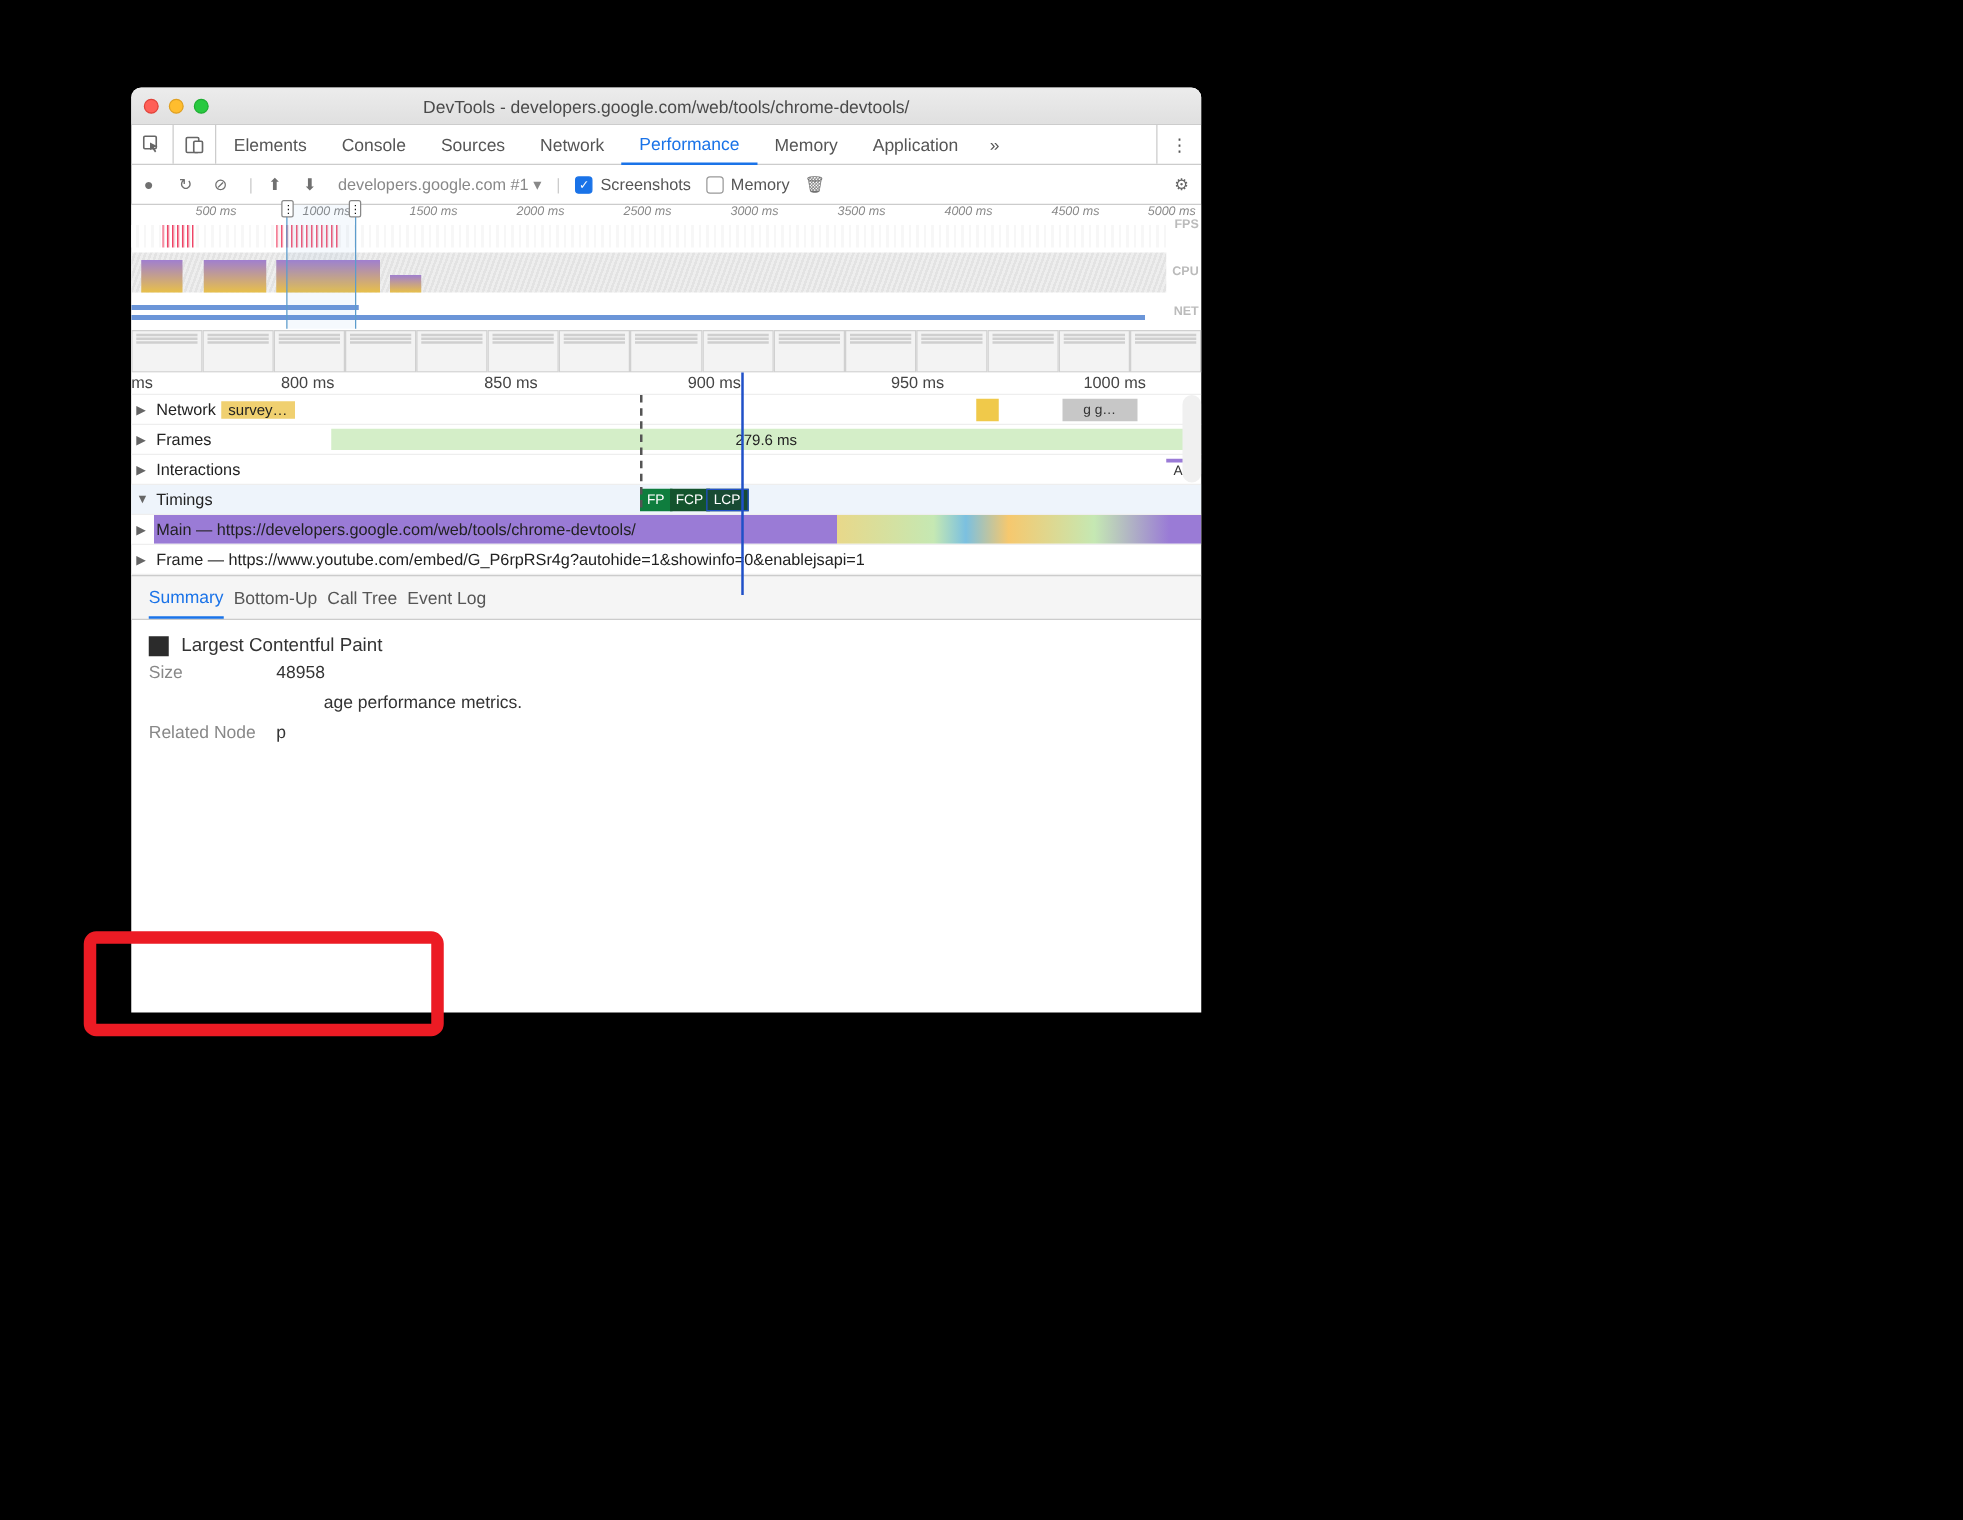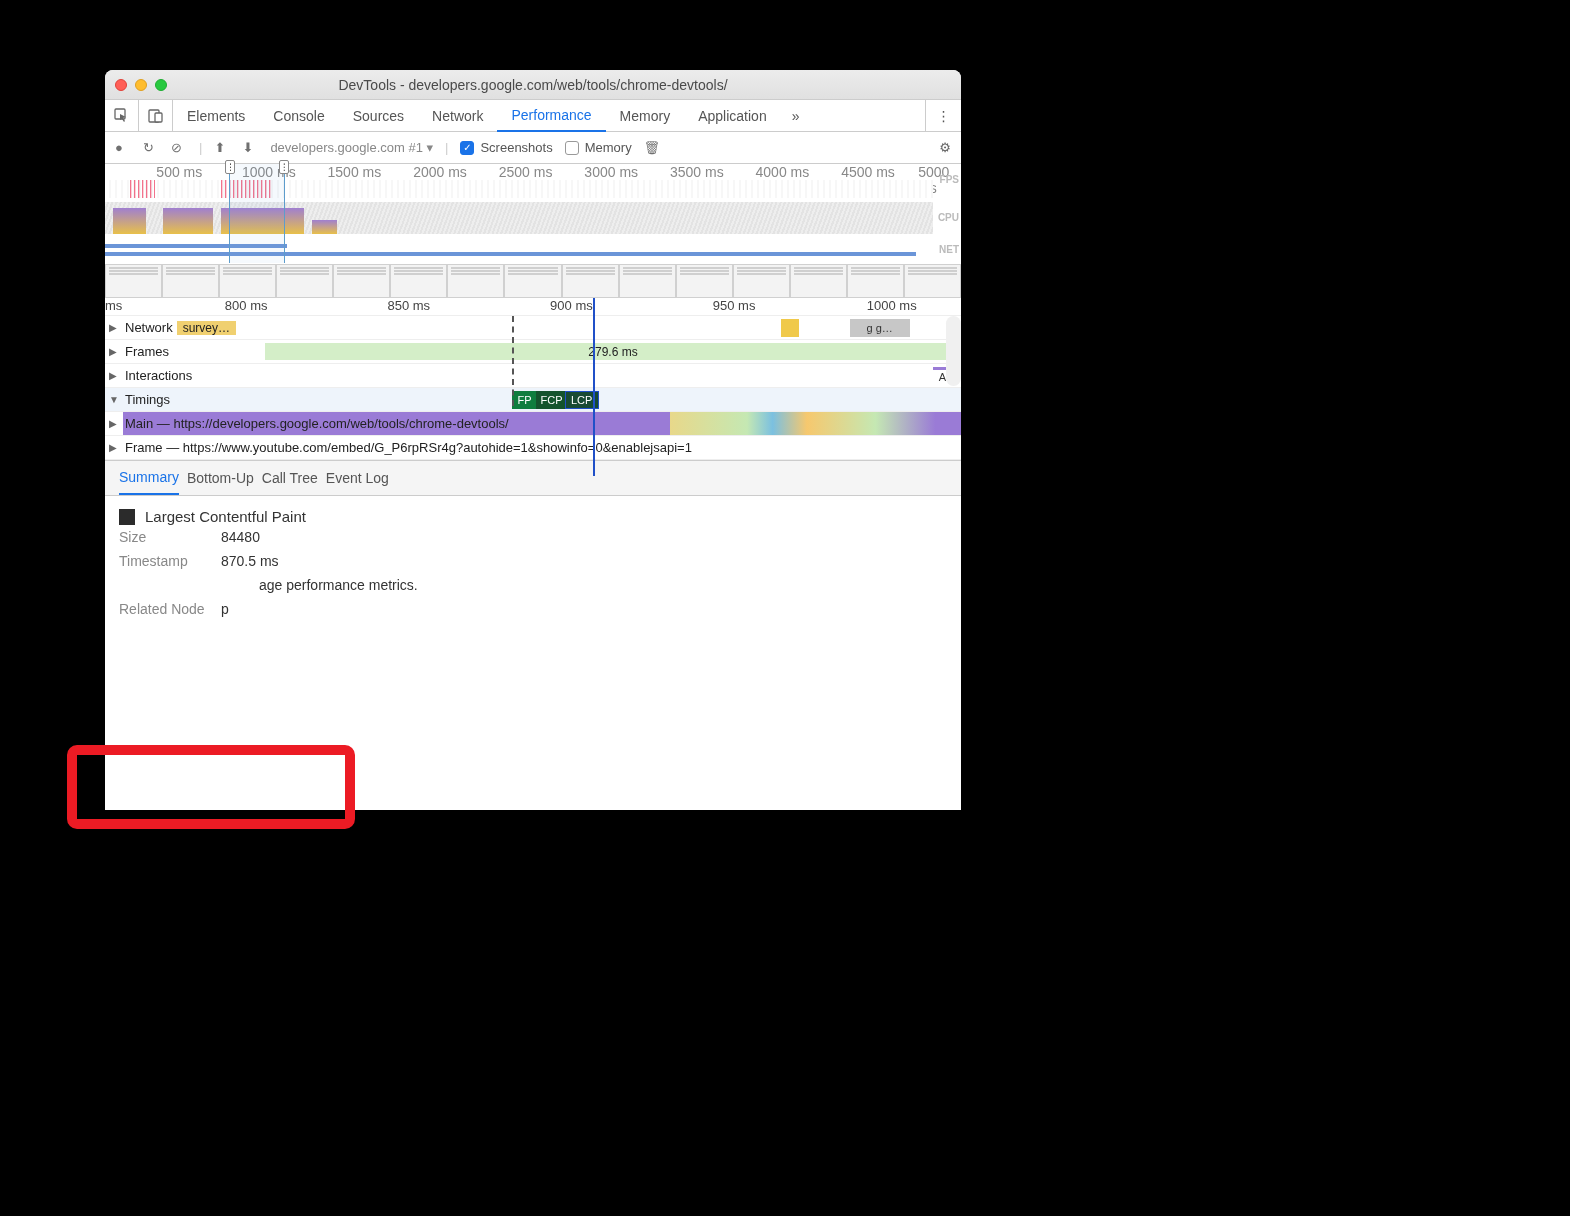--- a/index.html
+++ b/index.html
@@ -62,21 +62,21 @@
   .toolbar2 .ico { width:16px; color:#707070; }
   .toolbar2 .label { color: #888; }
   .chk { display:flex; align-items:center; gap:6px; }
   .chk-box { width:14px; height:14px; border:1px solid #999; border-radius:3px; display:flex;align-items:center;justify-content:center;}
   .chk-box.on { background:#1a73e8; border-color:#1a73e8; color:#fff; font-size:10px; }
   .toolbar2 .gear { margin-left:auto; color:#666; }
 
   .overview {
     height: 134px; border-bottom: 1px solid #ccc; position: relative; background:#fff;
   }
-  .ov-ruler { height: 16px; display:flex; font-size:14px; color:#888; position:relative; }
+  .ov-ruler { height: 16px; display:flex; font-size:10px; color:#888; position:relative;font-style:italic; }
   .ov-ruler span { position:absolute; top:0;}
   .ov-label { position:absolute; right:2px; font-size:10px; font-weight:bold; color:#bbb;}
   .ov-fps { position:absolute; top:16px; left:0; right:28px; height:18px; background:repeating-linear-gradient(90deg,#fff,#fff 4px,#f7f7f7 4px,#f7f7f7 6px);}
   .ov-cpu { position:absolute; top:38px; left:0; right:28px; height:32px;
     background: repeating-linear-gradient(110deg, #eee, #eee 2px, #e3e3e3 2px, #e3e3e3 4px);
   }
   .cpu-shape { position:absolute; bottom:0; height:26px; background:linear-gradient(0deg,#e8c04a,#a07fcf);}
   .ov-net { position:absolute; top:78px; left:0; right:28px; height:18px; }
   .blue-line { position:absolute; height:4px; background:#6b95d8;}
   .ov-filmstrip { position:absolute; top:100px; left:0; right:0; height:34px; display:flex; }
@@ -350,25 +350,21 @@
     <div class="btab">Event Log</div>
   </div>
 
   <div class="summary">
     <div class="sum-title">
       <div class="sq"></div>
       <span>Largest Contentful Paint</span>
     </div>
     <div class="sum-row">
         <span class="k">Size</span>
-        <span>84480</span>
-      </div>
-    <div class="sum-row">
-        <span class="k">Timestamp</span>
-        <span>870.5 ms</span>
+        <span>48958</span>
       </div>
     <div class="sum-row" style="padding-left:140px">
         <span>age performance metrics.</span>
       </div>
     <div class="sum-row">
         <span class="k">Related Node</span>
         <span>p</span>
       </div>
   </div>
 

